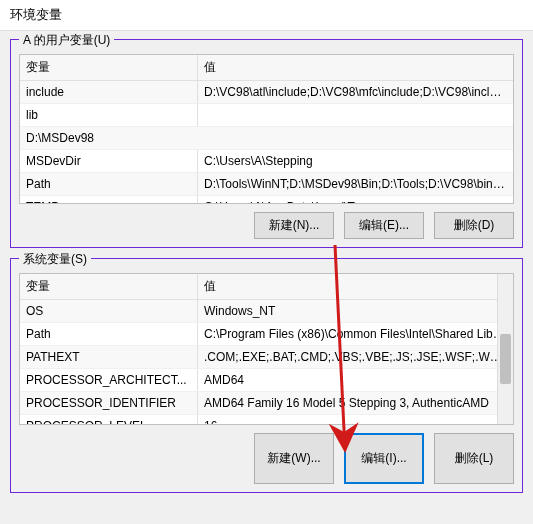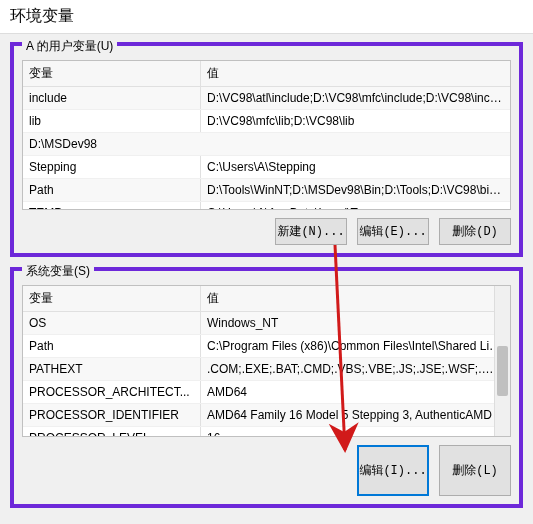--- a/index.html
+++ b/index.html
@@ -7,29 +7,29 @@
       font-family: "Microsoft YaHei", "Segoe UI", Tahoma, sans-serif;
       font-size: 12px;
       background: #f0f0f0;
       width: 533px;
       height: 524px;
       position: relative;
       overflow: hidden;
     }
     .titlebar {
       padding: 6px 10px;
-      font-size: 16px;
+      font-size: 13px;
       background: #fff;
       border-bottom: 1px solid #ddd;
     }
     .main {
       padding: 8px 10px 4px 10px;
     }
     .groupbox {
-      border: 4px solid #6d28d9;
+      border: 1px solid #6d28d9;
       background: #f0f0f0;
       margin-bottom: 10px;
       padding: 10px 8px 8px 8px;
       position: relative;
     }
     .groupbox-label {
       position: absolute;
       top: -8px;
       left: 8px;
       background: #f0f0f0;
@@ -95,25 +95,25 @@
     .button-row {
       display: flex;
       justify-content: flex-end;
       gap: 10px;
       margin-top: 8px;
     }
     .btn {
       background: #e1e1e1;
       border: 1px solid #adadad;
       padding: 4px 0;
-      width: 72px;
+      width: 80px;
       text-align: center;
       font-size: 12px;
       cursor: pointer;
-      font-family: Liberation Mono, monospace;
+      font-family: Liberation Sans, sans-serif;
     }
     .btn.highlighted {
       border: 2px solid #0078d7;
       padding: 15px 0;
     }
     .arrow-overlay {
       position: absolute;
       top: 0;
       left: 0;
       pointer-events: none;
@@ -134,27 +134,26 @@
         <div class="col-var">变量</div>
         <div class="col-val">值</div>
       </div>
       <div class="table-body">
         <div class="row">
             <div class="col-var">include</div>
             <div class="col-val">D:\VC98\atl\include;D:\VC98\mfc\include;D:\VC98\include</div>
           </div>
         <div class="row">
             <div class="col-var">lib</div>
-            <div class="col-val">D:\VC98\mfc\lib;D:\VC98\lib</div>
           </div>
         <div class="row">
             <div class="col-val">D:\MSDev98</div>
           </div>
         <div class="row">
-            <div class="col-var">Stepping</div>
+            <div class="col-var">MSDevDir</div>
             <div class="col-val">C:\Users\A\Stepping</div>
           </div>
         <div class="row">
             <div class="col-var">Path</div>
             <div class="col-val">D:\Tools\WinNT;D:\MSDev98\Bin;D:\Tools;D:\VC98\bin;C:\Use...</div>
           </div>
         <div class="row">
             <div class="col-var">TEMP</div>
             <div class="col-val">C:\Users\A\AppData\Local\Temp</div>
           </div>
@@ -200,20 +199,21 @@
             <div class="col-var">PROCESSOR_LEVEL</div>
             <div class="col-val">16</div>
           </div>
 
       </div>
       <div class="scrollbar">
         <div class="scrollbar-thumb" style="top:60px;height:50px;"></div>
       </div>
     </div>
     <div class="button-row">
+      <button class="btn">新建(W)...</button>
       <button class="btn highlighted">编辑(I)...</button>
       <button class="btn">删除(L)</button>
     </div>
   </div>
 
 </div>
 
 <svg class="arrow-overlay" width="533" height="524">
   <defs>
     <marker id="ah" markerWidth="12" markerHeight="12" refX="9" refY="5" orient="auto">

